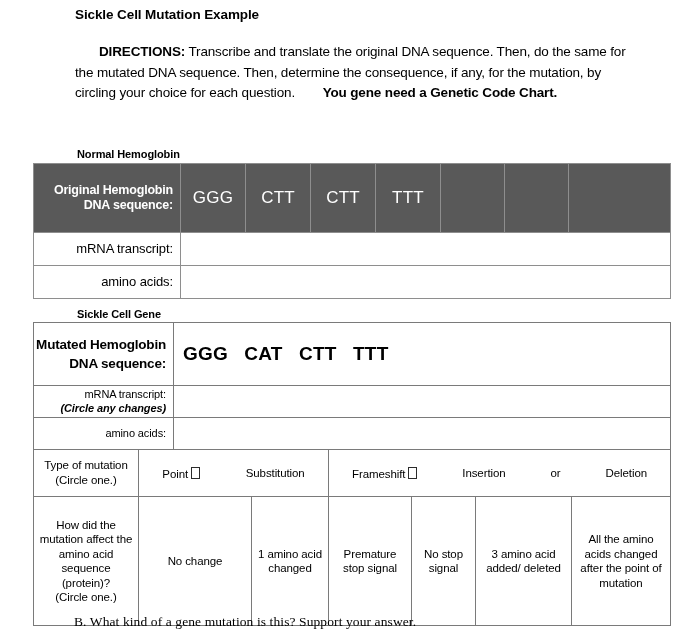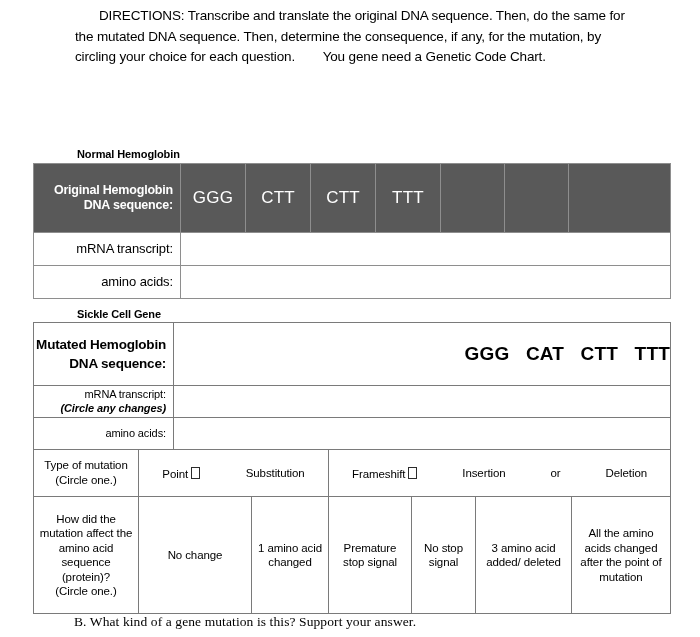--- a/index.html
+++ b/index.html
@@ -29,21 +29,21 @@
     line-height: 18px;
     margin: 0 0 18px 0;
     letter-spacing: -0.1px;
   }
   .directions {
     font-size: 13.5px;
     line-height: 20.5px;
     margin: 0;
     letter-spacing: -0.15px;
   }
-  .directions b { font-weight: normal; padding-left: 24px; }
+  .directions b { font-weight: bold; padding-left: 24px; }
 
   
   .section-caption {
     position: absolute;
     font-size: 11px;
     font-weight: bold;
     letter-spacing: -0.1px;
     white-space: nowrap;
   }
   #cap-normal { left: 77px; top: 148px; }
@@ -117,21 +117,21 @@
   .t2-head td { height: 62px; }
   .t2-lbl {
     text-align: right;
     padding-right: 7px !important;
     font-size: 13.5px;
     font-weight: bold;
     line-height: 19px;
     letter-spacing: -0.2px;
   }
   .t2-seq {
-    text-align: right;
+    text-align: left;
     padding-left: 9px !important;
     font-size: 19px;
     font-weight: bold;
     letter-spacing: 0.2px;
     white-space: pre;
   }
   .t2-row td { height: 31px; }
   .t2-sub {
     text-align: right;
     padding-right: 7px !important;
@@ -180,39 +180,40 @@
     font-size: 11.5px;
     line-height: 14.5px;
     letter-spacing: -0.1px;
     padding: 2px 3px !important;
   }
   .eff-opt {
     text-align: center;
     font-size: 11.5px;
     line-height: 14.5px;
     letter-spacing: -0.1px;
-    padding: 14px 4px !important;
+    padding: 20px 4px !important;
   }
   .eff-row td { height: 88px; }
 
   
   #bottom-question {
     position: absolute;
     left: 74px;
     top: 614px;
     font-family: "Liberation Serif", serif;
     font-size: 13.5px;
     letter-spacing: 0.1px;
     white-space: nowrap;
   }
 </style>
 </head>
 <body>
 
 <div class="intro-wrap">
+  <div class="doc-title">Sickle Cell Mutation Example</div>
   <div class="directions"><b>DIRECTIONS:</b><span> Transcribe and translate the original DNA sequence. Then, do the same for the mutated DNA sequence. Then, determine the consequence, if any, for the mutation, by circling your choice for each question. </span><b>You gene need a Genetic Code Chart.</b></div>
 </div>
 
 <div class="section-caption" id="cap-normal">Normal Hemoglobin</div>
 
 <table class="tbl" id="table-normal">
   <colgroup>
     <col style="width:147px">
     <col style="width:65px">
       <col style="width:65px">

